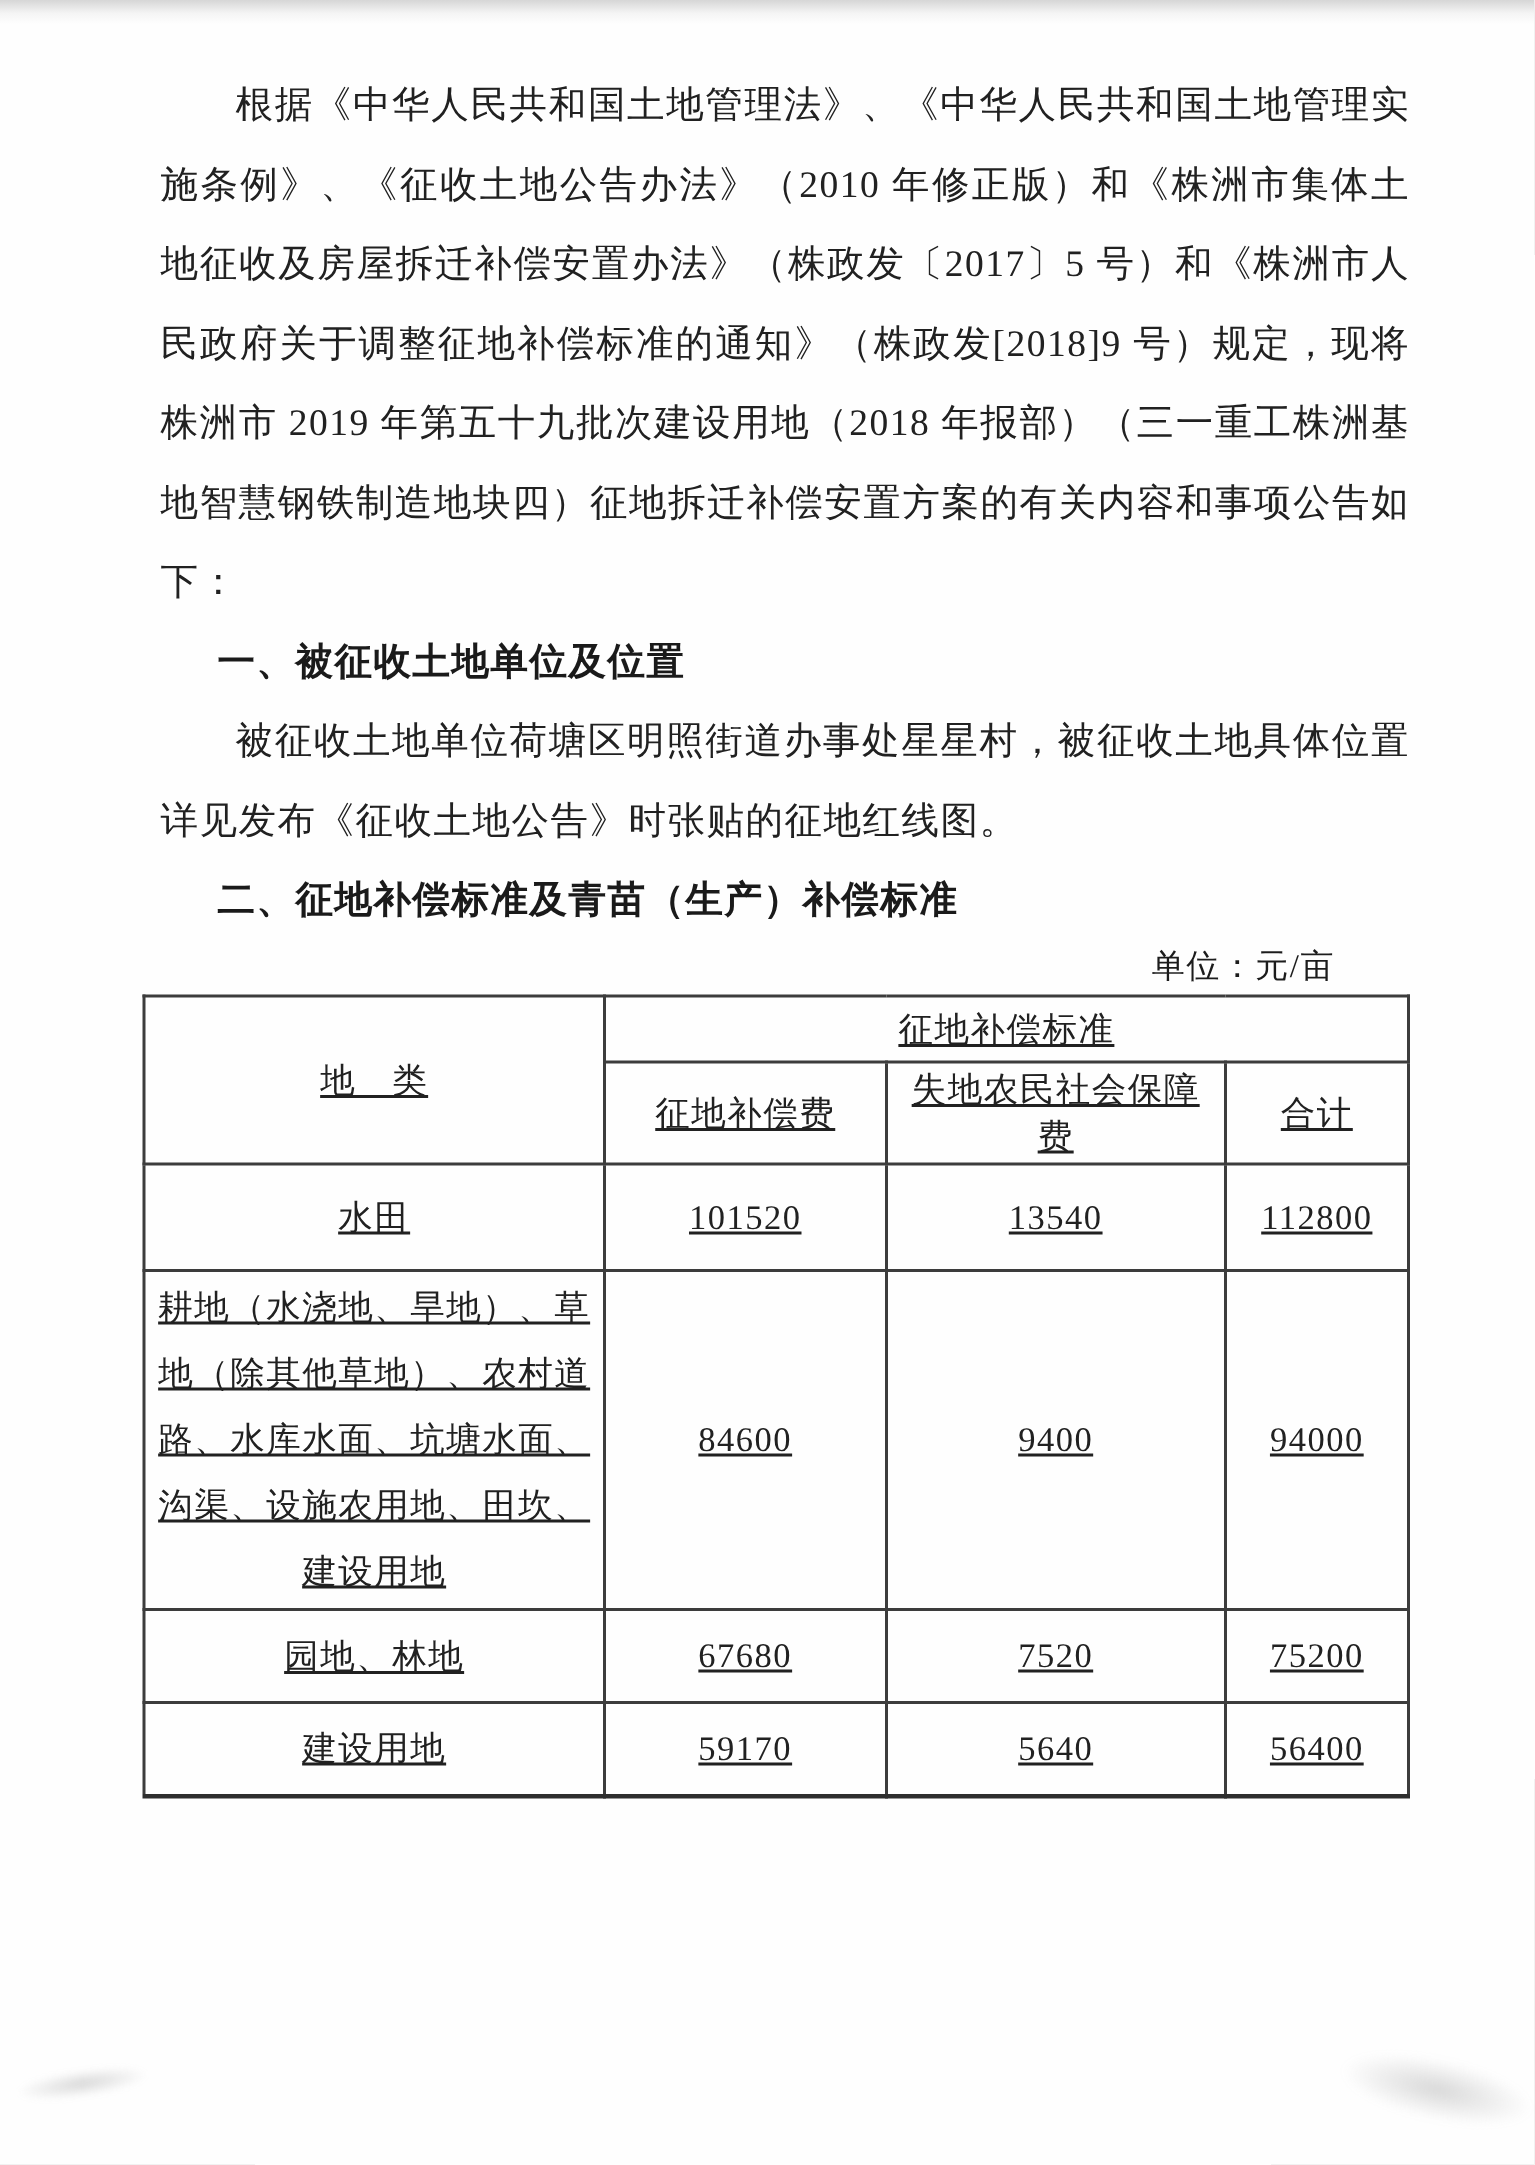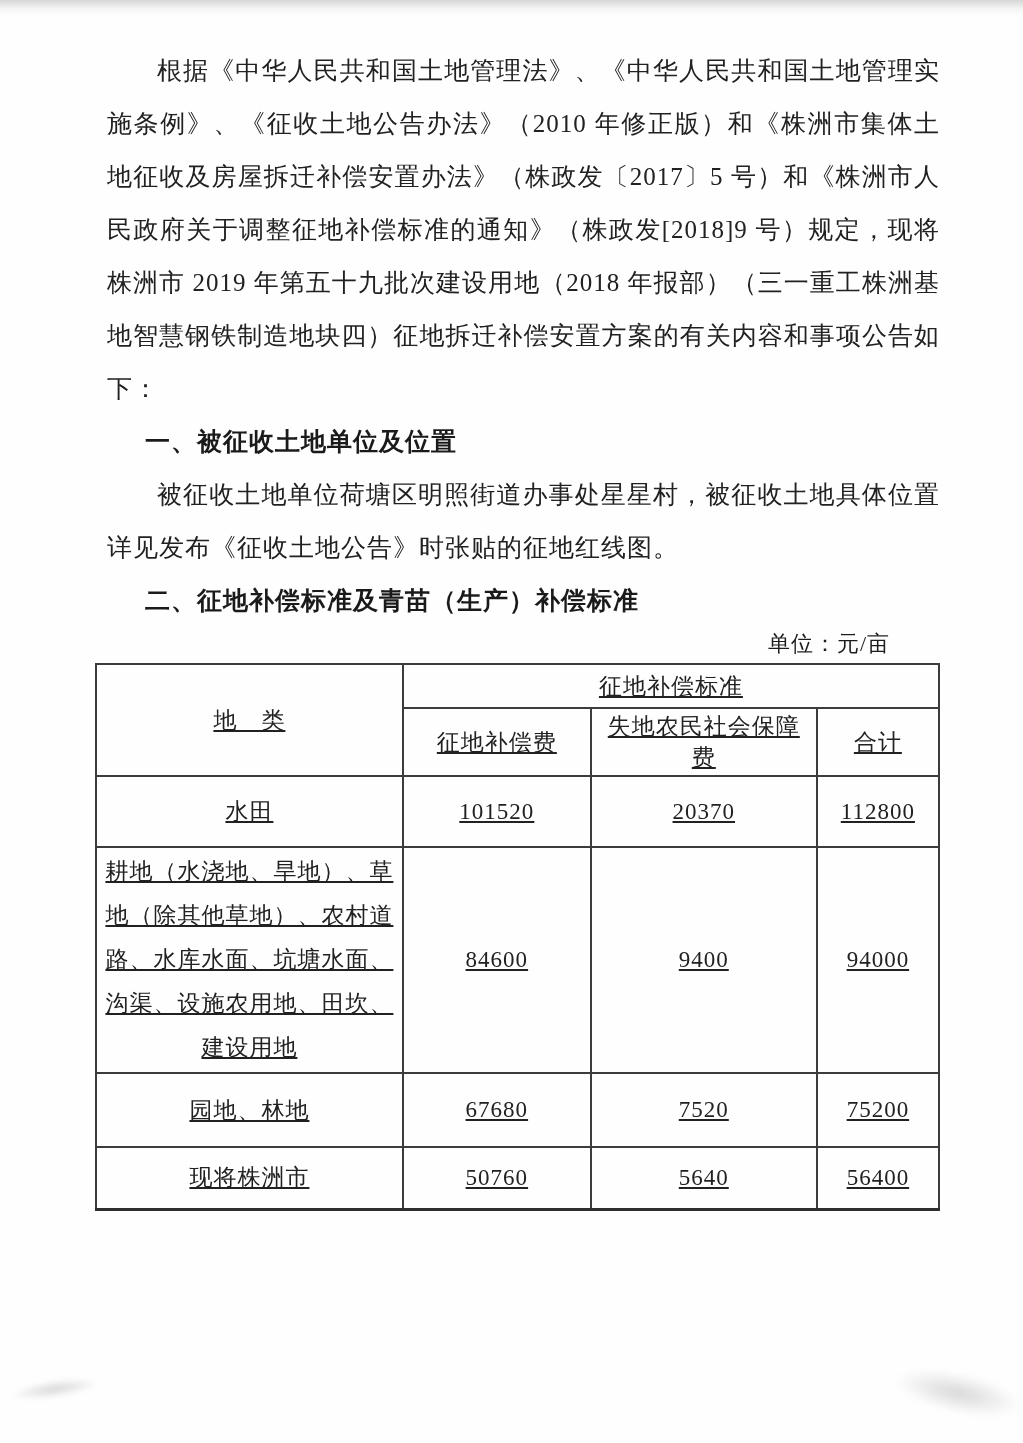--- a/index.html
+++ b/index.html
@@ -88,21 +88,21 @@
     text-decoration: underline;
   }
   table.comp-table { border: 2px solid #2e2e2e; border-bottom-width: 3px; }
   .col-land  { width: 36.4%; }
   .col-fee   { width: 22.3%; }
   .col-soc   { width: 26.8%; }
   .col-total { width: 14.5%; }
   .hrow td { height: 44px; font-size: 23px; }
   .row-paddy td    { height: 71px; }
   .row-farmland td { height: 176px; }
-  .row-garden td   { height: 74px; }
+  .row-garden td   { height: 62px; }
   .row-unused td   { height: 62px; }
   td.multi-line {
     text-align: justify;
     text-align-last: center;
     line-height: 44px;
     padding: 6px 10px;
     font-size: 23px;
   }
   .num { font-size: 24px; letter-spacing: 0.5px; }
 </style>
@@ -141,41 +141,41 @@
         </tr>
         <tr class="hrow">
           <td>征地补偿费</td>
           <td>失地农民社会保障费</td>
           <td>合计</td>
         </tr>
 
         <tr class="row-paddy">
           <td>水田</td>
           <td class="num">101520</td>
-          <td class="num">20370</td>
+          <td class="num">13540</td>
           <td class="num">112800</td>
         </tr>
 
         <tr class="row-farmland">
           <td class="multi-line">耕地（水浇地、旱地）、草地（除其他草地）、农村道路、水库水面、坑塘水面、沟渠、设施农用地、田坎、建设用地</td>
           <td class="num">84600</td>
           <td class="num">9400</td>
           <td class="num">94000</td>
         </tr>
 
         <tr class="row-garden">
           <td>园地、林地</td>
           <td class="num">67680</td>
           <td class="num">7520</td>
           <td class="num">75200</td>
         </tr>
 
         <tr class="row-unused">
-          <td>现将株洲市</td>
-          <td class="num">50760</td>
+          <td>建设用地</td>
+          <td class="num">59170</td>
           <td class="num">5640</td>
           <td class="num">56400</td>
         </tr>
       </tbody>
     </table>
 
   </div>
 </div>
 
 </body></html>

